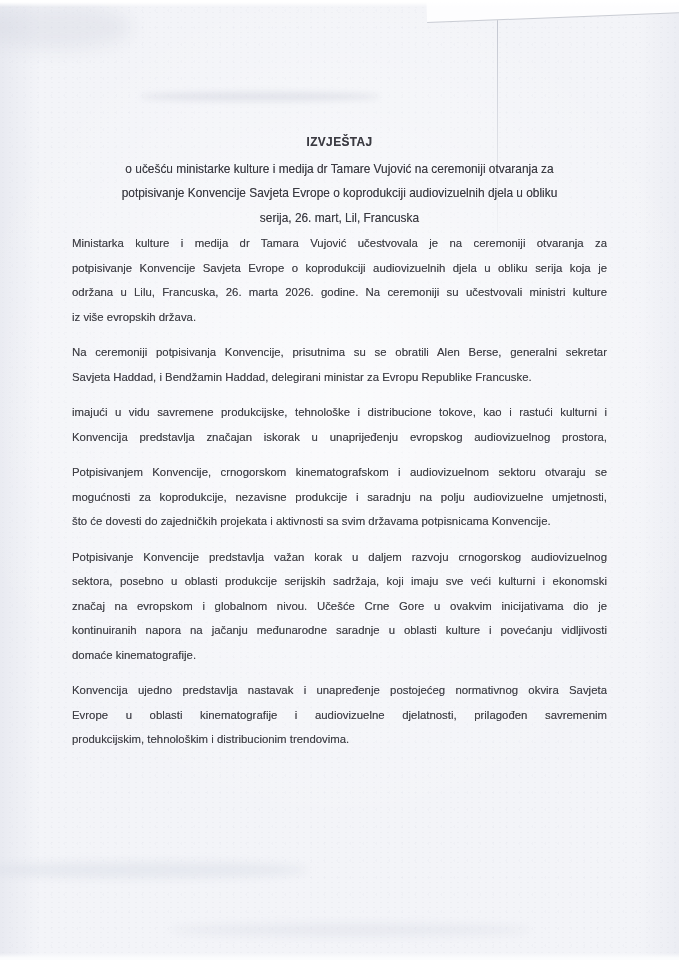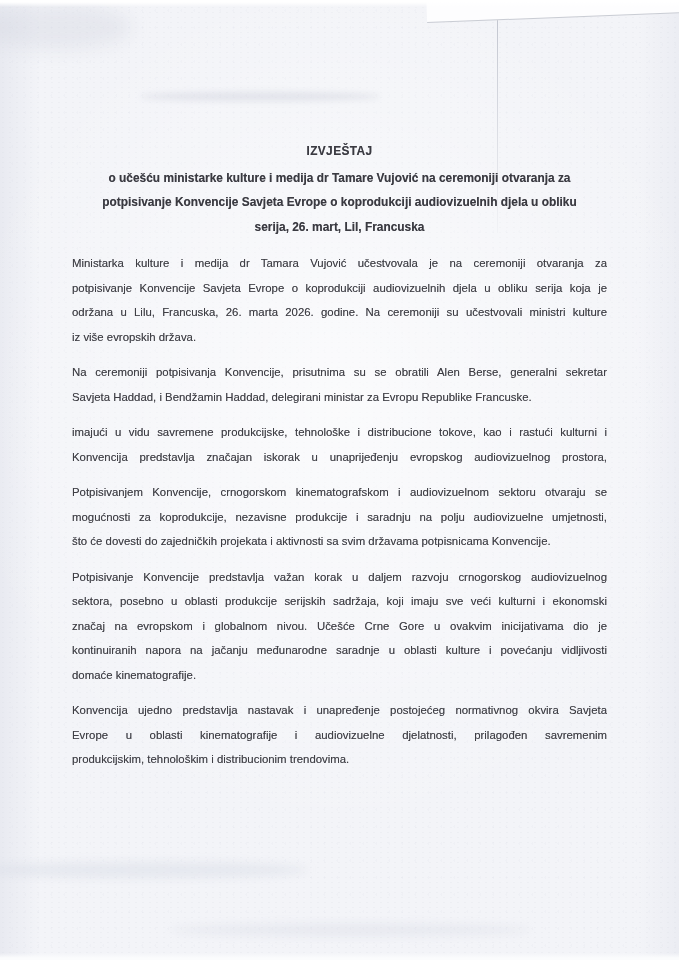--- a/index.html
+++ b/index.html
@@ -69,47 +69,47 @@
     background: rgba(203,207,220,0.32); border-radius: 50%; filter: blur(5px);
   }
   .band-b2 {
     position: absolute; left: 170px; top: 924px; width: 360px; height: 12px;
     background: rgba(205,210,222,0.30); border-radius: 50%; filter: blur(5px);
   }
 
   .content {
     position: absolute;
     left: 72px;
-    top: 139px;
+    top: 130px;
     width: 535px;
     z-index: 1;
     color: #3f3f45;
     text-shadow: 0 0 0.5px rgba(64,64,72,0.55);
   }
   .doc-title {
     height: 24.5px;
     line-height: 24.5px;
     text-align: center;
     font-weight: bold;
     font-size: 11.9px;
     letter-spacing: 0.4px;
     color: #3a3a41;
     overflow: hidden;
   }
   .doc-subtitle { margin-top: 2px; }
   .subtitle-line {
     height: 24.5px;
     line-height: 24.5px;
     text-align: center;
-    font-weight: bold;
+    font-weight: normal;
     font-size: 11.9px;
     color: #3a3a41;
     overflow: hidden;
   }
-  .doc-body { margin-top: 12px; font-size: 11.4px; }
+  .doc-body { margin-top: 1px; font-size: 11.4px; }
   .para { margin: 0 0 11px 0; }
   .line {
     height: 24.5px;
     line-height: 24.5px;
     text-align: justify;
     text-align-last: justify;
     overflow: hidden;
   }
   .line.last {
     text-align-last: left;

